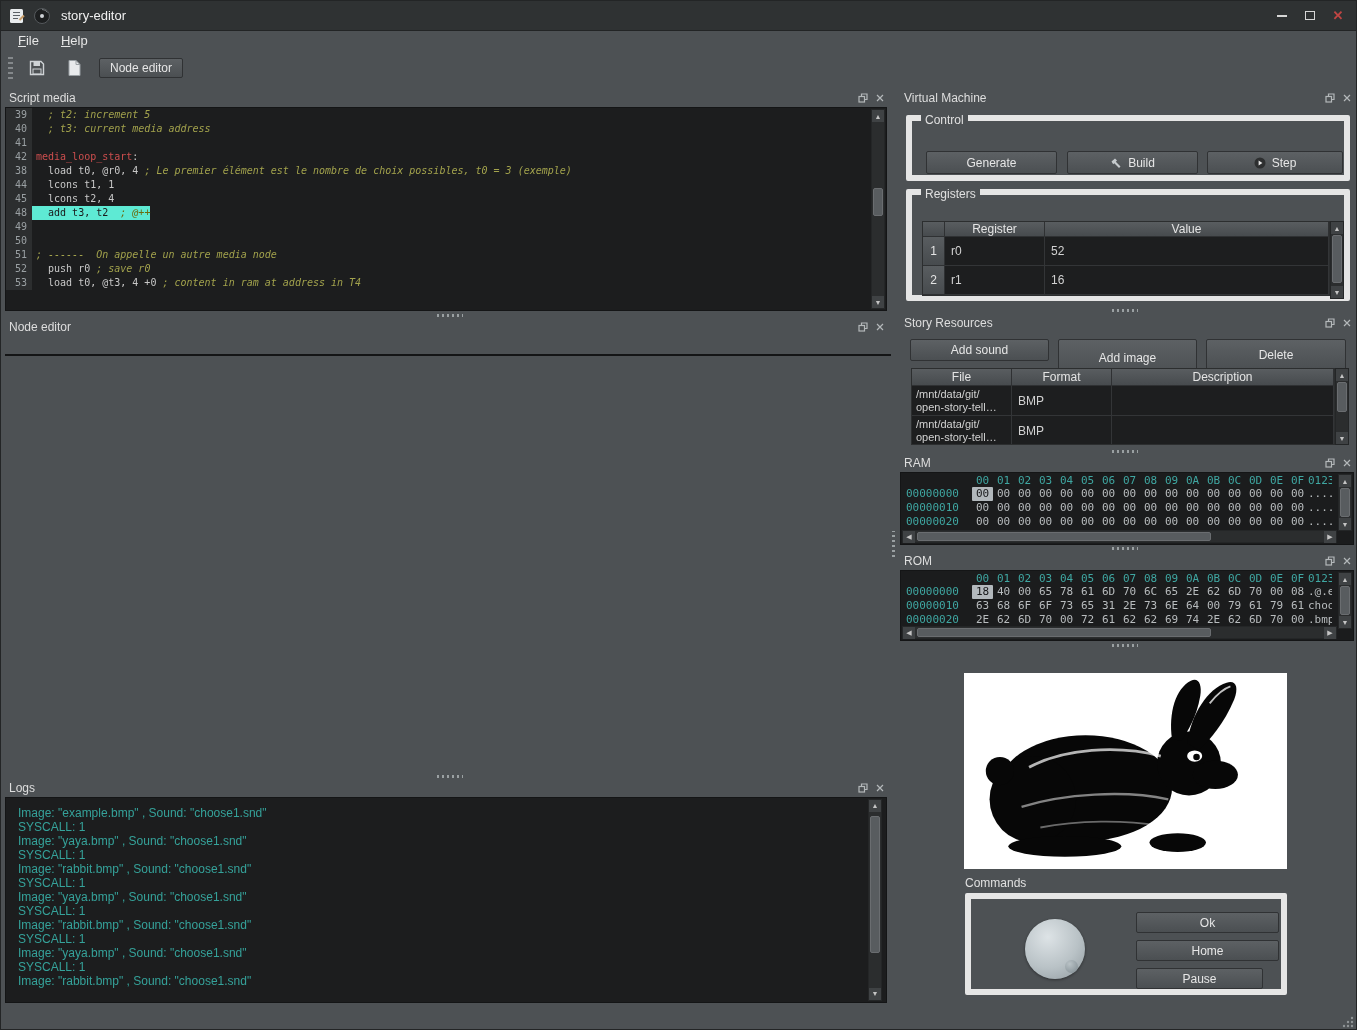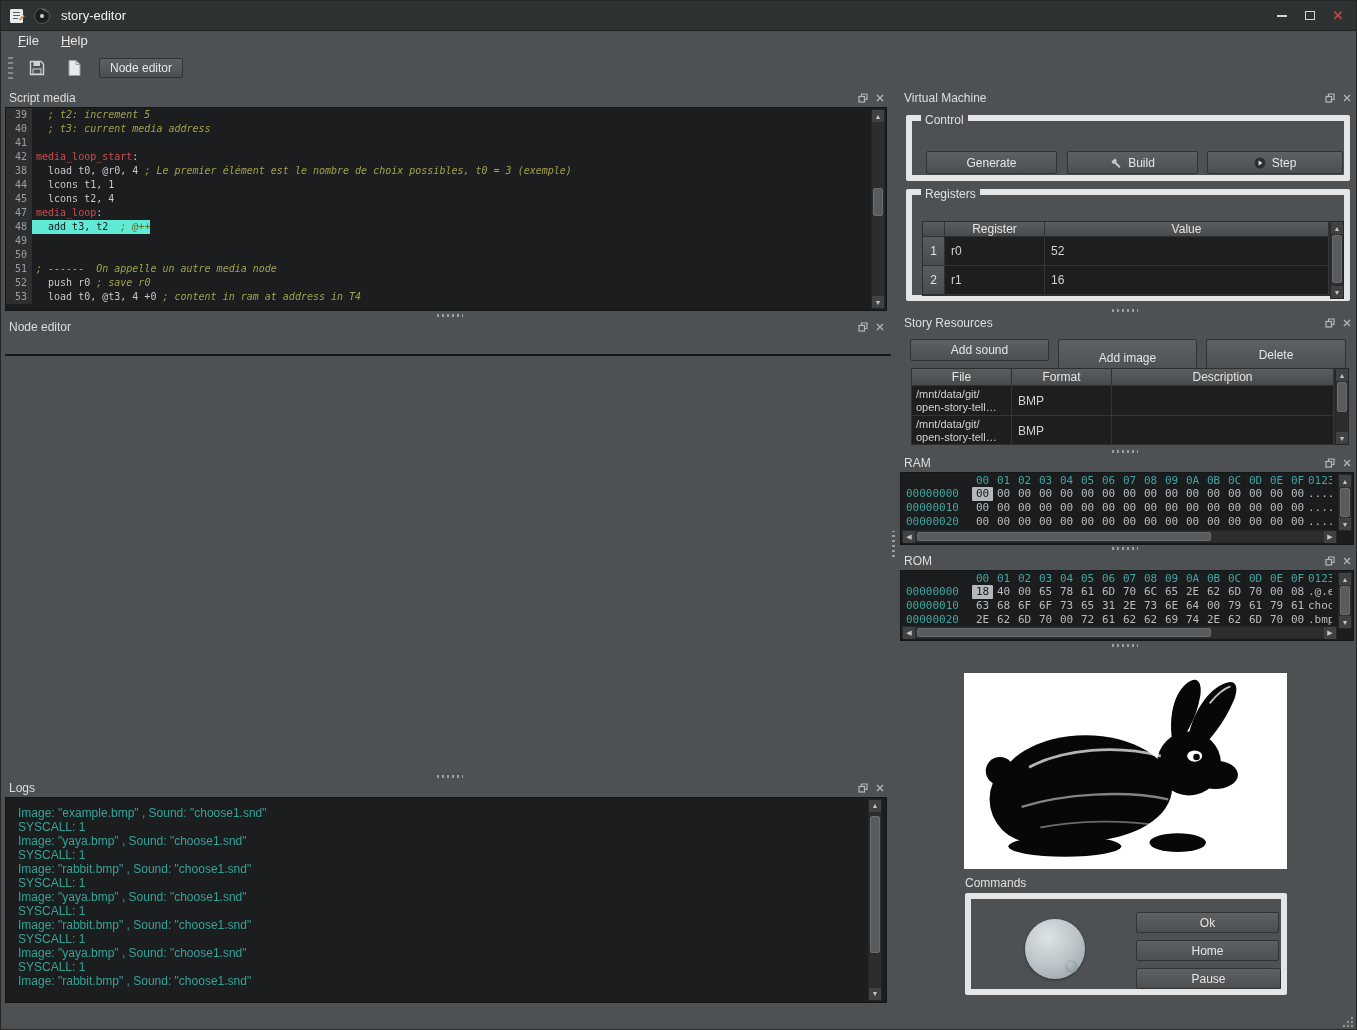--- a/index.html
+++ b/index.html
@@ -198,21 +198,20 @@
     </div>
     <div class="dock-body dark-body">
       <div>
           <div class="sline"><span class="ln">39</span><span class="lcode"><span class="tk-cmt">  ; t2: increment 5</span></span></div>
           <div class="sline"><span class="ln">40</span><span class="lcode"><span class="tk-cmt">  ; t3: current media address</span></span></div>
           <div class="sline"><span class="ln">41</span><span class="lcode"></span></div>
           <div class="sline"><span class="ln">42</span><span class="lcode"><span class="tk-lbl">media_loop_start</span><span class="tk-txt">:</span></span></div>
           <div class="sline"><span class="ln">38</span><span class="lcode"><span class="tk-txt">  load t0, @r0, 4 </span><span class="tk-cmt">; Le premier élément est le nombre de choix possibles, t0 = 3 (exemple)</span></span></div>
           <div class="sline"><span class="ln">44</span><span class="lcode"><span class="tk-txt">  lcons t1, 1</span></span></div>
           <div class="sline"><span class="ln">45</span><span class="lcode"><span class="tk-txt">  lcons t2, 4</span></span></div>
-          <div class="sline"><span class="ln">47</span><span class="lcode"><span class="tk-lbl">media_loop</span><span class="tk-txt">:</span></span></div>
           <div class="sline"><span class="ln">48</span><span class="lcode hl"><span class="tk-txt">  add t3, t2 </span><span class="tk-cmt"> ; @++</span></span></div>
           <div class="sline"><span class="ln">49</span><span class="lcode"></span></div>
           <div class="sline"><span class="ln">50</span><span class="lcode"></span></div>
           <div class="sline"><span class="ln">51</span><span class="lcode"><span class="tk-cmt">; ------  On appelle un autre media node</span></span></div>
           <div class="sline"><span class="ln">52</span><span class="lcode"><span class="tk-txt">  push r0 </span><span class="tk-cmt">; save r0</span></span></div>
           <div class="sline"><span class="ln">53</span><span class="lcode"><span class="tk-txt">  load t0, @t3, 4 +0 </span><span class="tk-cmt">; content in ram at address in T4</span></span></div>
         </div>
       <div class="vscroll" style="right:1px;top:1px;bottom:1px">
         <span class="sarrow">▲</span>
         <span class="strack">
@@ -502,21 +501,21 @@
       <div class="group" style="left:65px;top:227px;width:322px;height:102px">
         <span class="knob">
             <span class="knob-dot"></span>
           </span>
         <span class="btn" style="left:165px;top:13px;width:143px;height:21px">
             <span>Ok</span>
           </span>
         <span class="btn" style="left:165px;top:41px;width:143px;height:21px">
             <span>Home</span>
           </span>
-        <span class="btn" style="left:165px;top:69px;width:145px;height:21px">
+        <span class="btn" style="left:165px;top:69px;width:127px;height:21px">
             <span>Pause</span>
           </span>
       </div>
     </div>
   </div>
 
   <div class="split-dots" style="left:436px;top:313px"></div>
   <div class="split-dots" style="left:436px;top:774px"></div>
   <div class="split-dots" style="left:1111px;top:308px"></div>
   <div class="split-dots" style="left:1111px;top:449px"></div>

